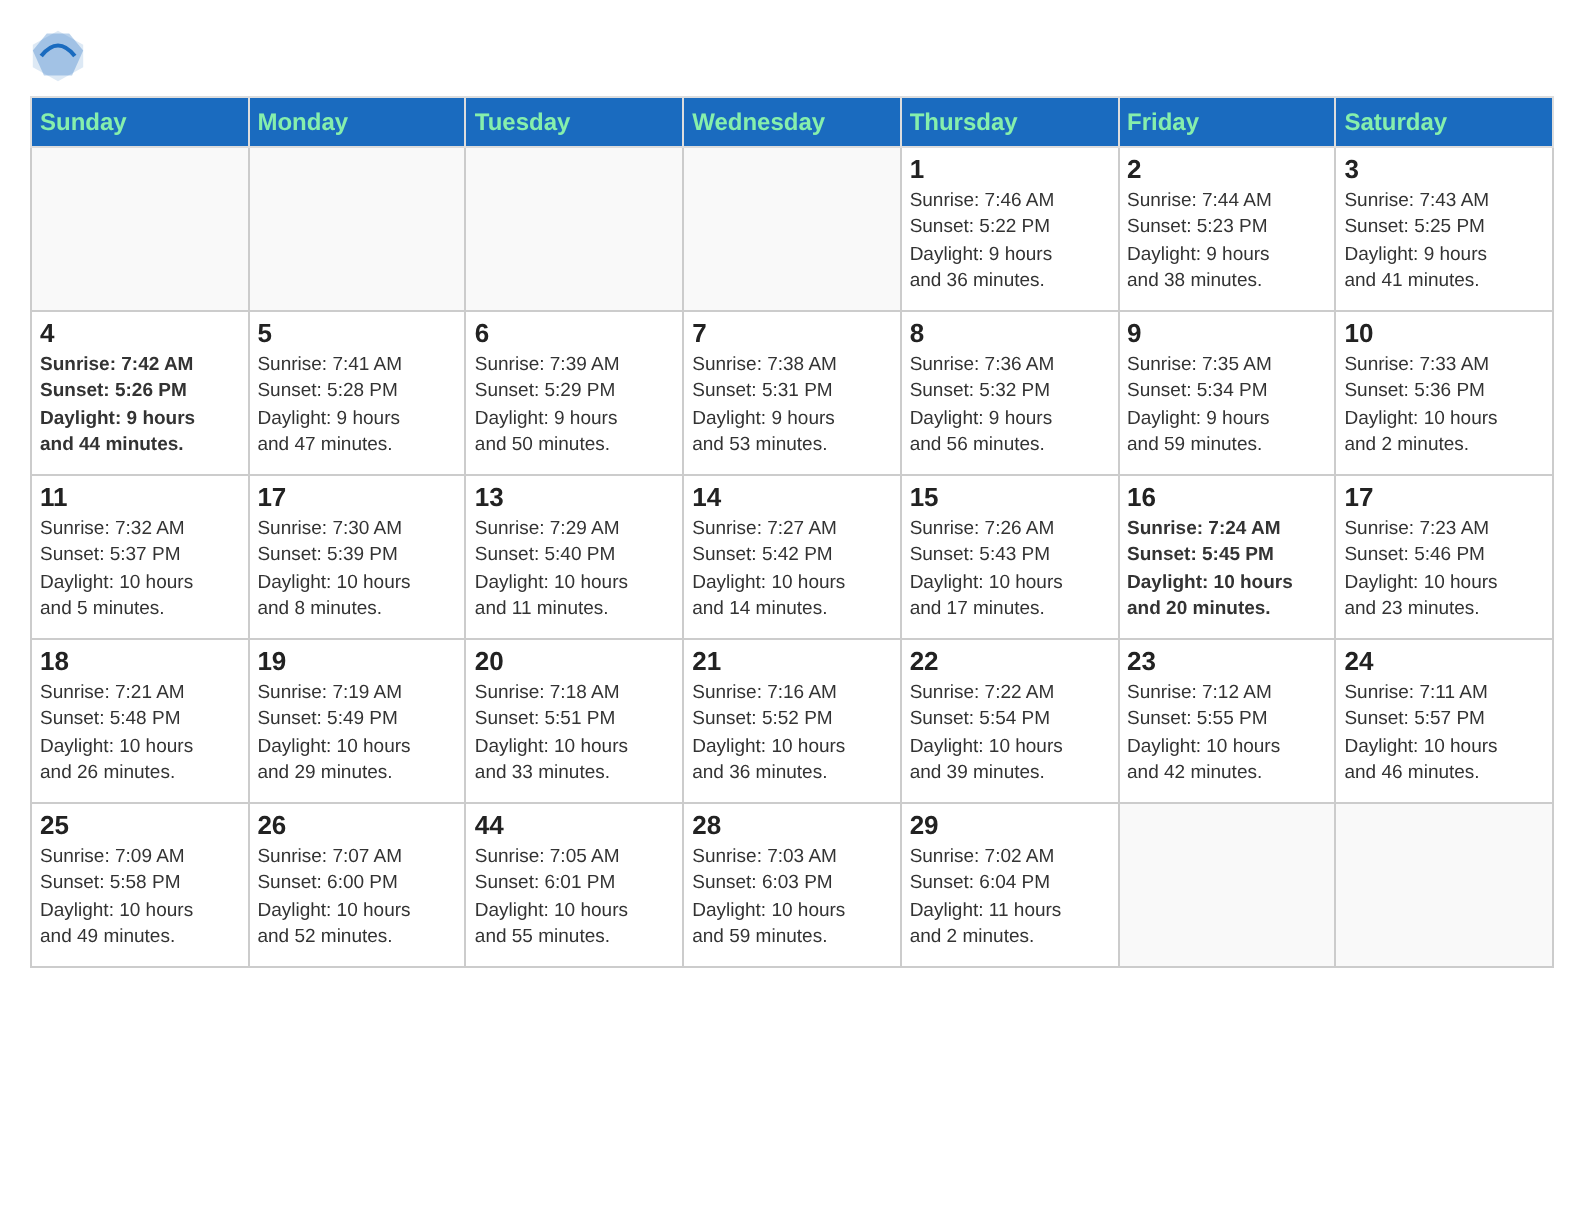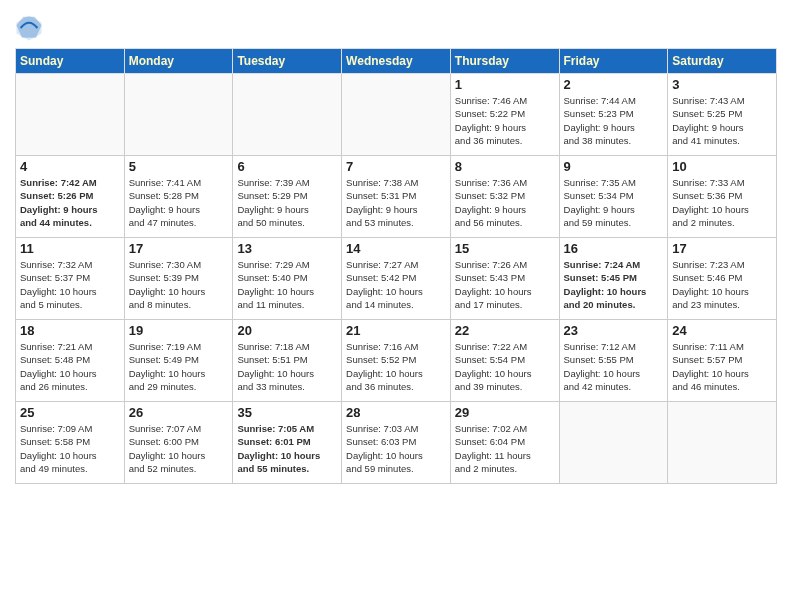--- a/index.html
+++ b/index.html
@@ -50,21 +50,21 @@
       font-size: 14px;
       color: #444;
     }
     .calendar {
       width: 100%;
       border-collapse: collapse;
       table-layout: fixed;
     }
     .calendar th {
       background: #1a6bbf;
-      color: #fef9c3;
+      color: #86efac;
       font-size: 12px;
       font-weight: bold;
       padding: 5px 4px;
       text-align: left;
       border: 1px solid #ddd;
     }
     .calendar td {
       vertical-align: top;
       border: 1px solid #ccc;
       padding: 3px 4px;
@@ -311,22 +311,22 @@
 and 49 minutes.</div>
           </td>
           <td>
             <div class="day-number">26</div>
             <div class="day-info" style="white-space: pre-line;">Sunrise: 7:07 AM
 Sunset: 6:00 PM
 Daylight: 10 hours
 and 52 minutes.</div>
           </td>
           <td>
-            <div class="day-number">35</div>
-            <div class="day-info" style="white-space: pre-line; font-weight: bold;">Sunrise: 7:05 AM
+            <div class="day-number">44</div>
+            <div class="day-info" style="white-space: pre-line;">Sunrise: 7:05 AM
 Sunset: 6:01 PM
 Daylight: 10 hours
 and 55 minutes.</div>
           </td>
           <td>
             <div class="day-number">28</div>
             <div class="day-info" style="white-space: pre-line;">Sunrise: 7:03 AM
 Sunset: 6:03 PM
 Daylight: 10 hours
 and 59 minutes.</div>

